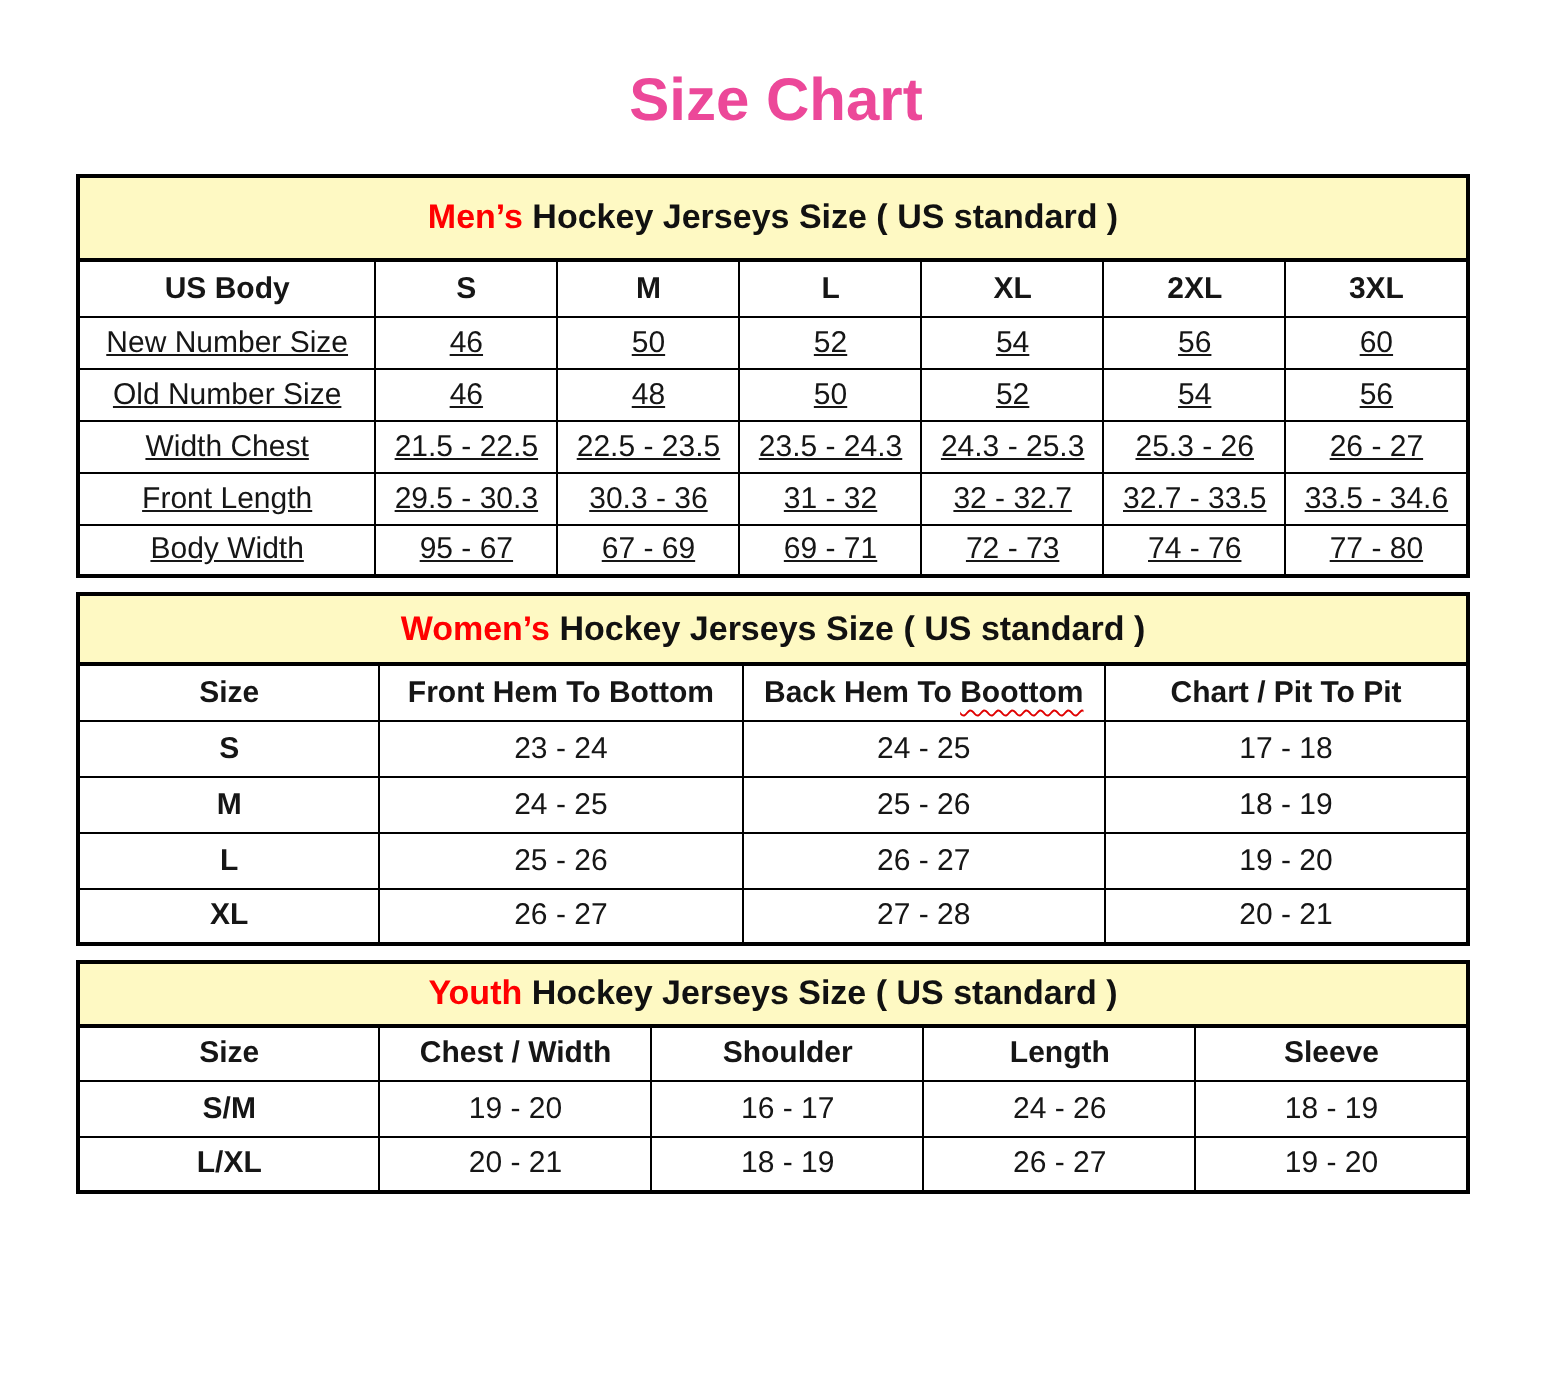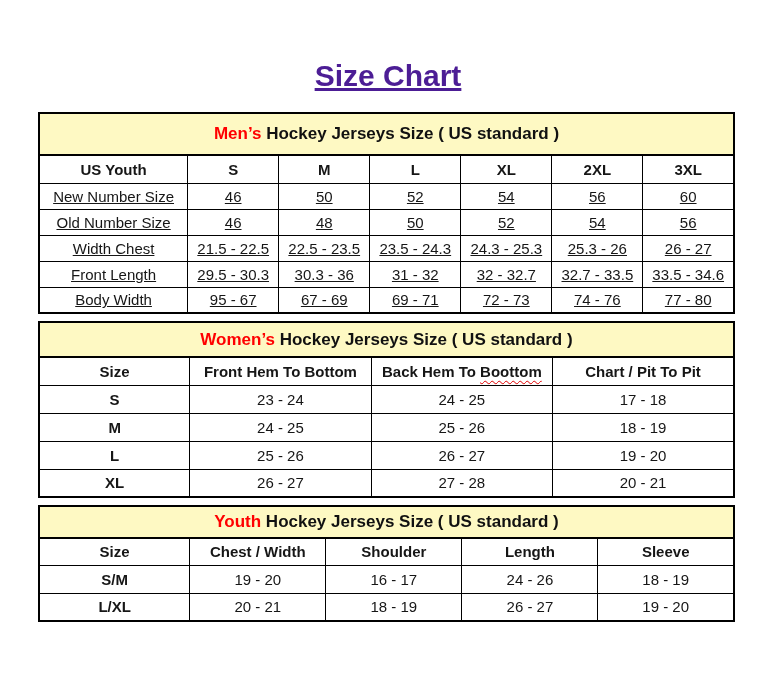--- a/index.html
+++ b/index.html
@@ -9,27 +9,26 @@
   }
   body {
     width: 776px;
     height: 692px;
     overflow: hidden;
     font-family: "Liberation Sans", sans-serif;
     color: #161616;
   }
   .page-title {
     margin: 0;
-    padding-top: 58px;
+    padding-top: 33px;
     text-align: center;
     font-size: 30px;
     line-height: 36px;
     font-weight: 700;
-    color: #4c1d95;
-    text-decoration: underline;
+    color: #ec4899;
   }
   .tables-wrap {
     width: 697px;
     margin: 18px 0 0 38px;
   }
   .section { margin-bottom: 7px; }
   .band {
     background: #fef9c3;
     border: 2px solid #000;
     border-bottom: 0;
@@ -89,21 +88,21 @@
 
   <div class="tables-wrap">
 
     <div class="section s-mens">
       <div class="band">
         <div class="band-text"><span class="hl">Men’s</span><span> Hockey Jerseys Size ( US standard )</span></div>
       </div>
       <table class="t-mens">
           <thead>
             <tr>
-              <th>US Youth</th>
+              <th>US Body</th>
               <th>S</th>
               <th>M</th>
               <th>L</th>
               <th>XL</th>
               <th>2XL</th>
               <th>3XL</th>
             </tr>
           </thead>
           <tbody>
             <tr>

